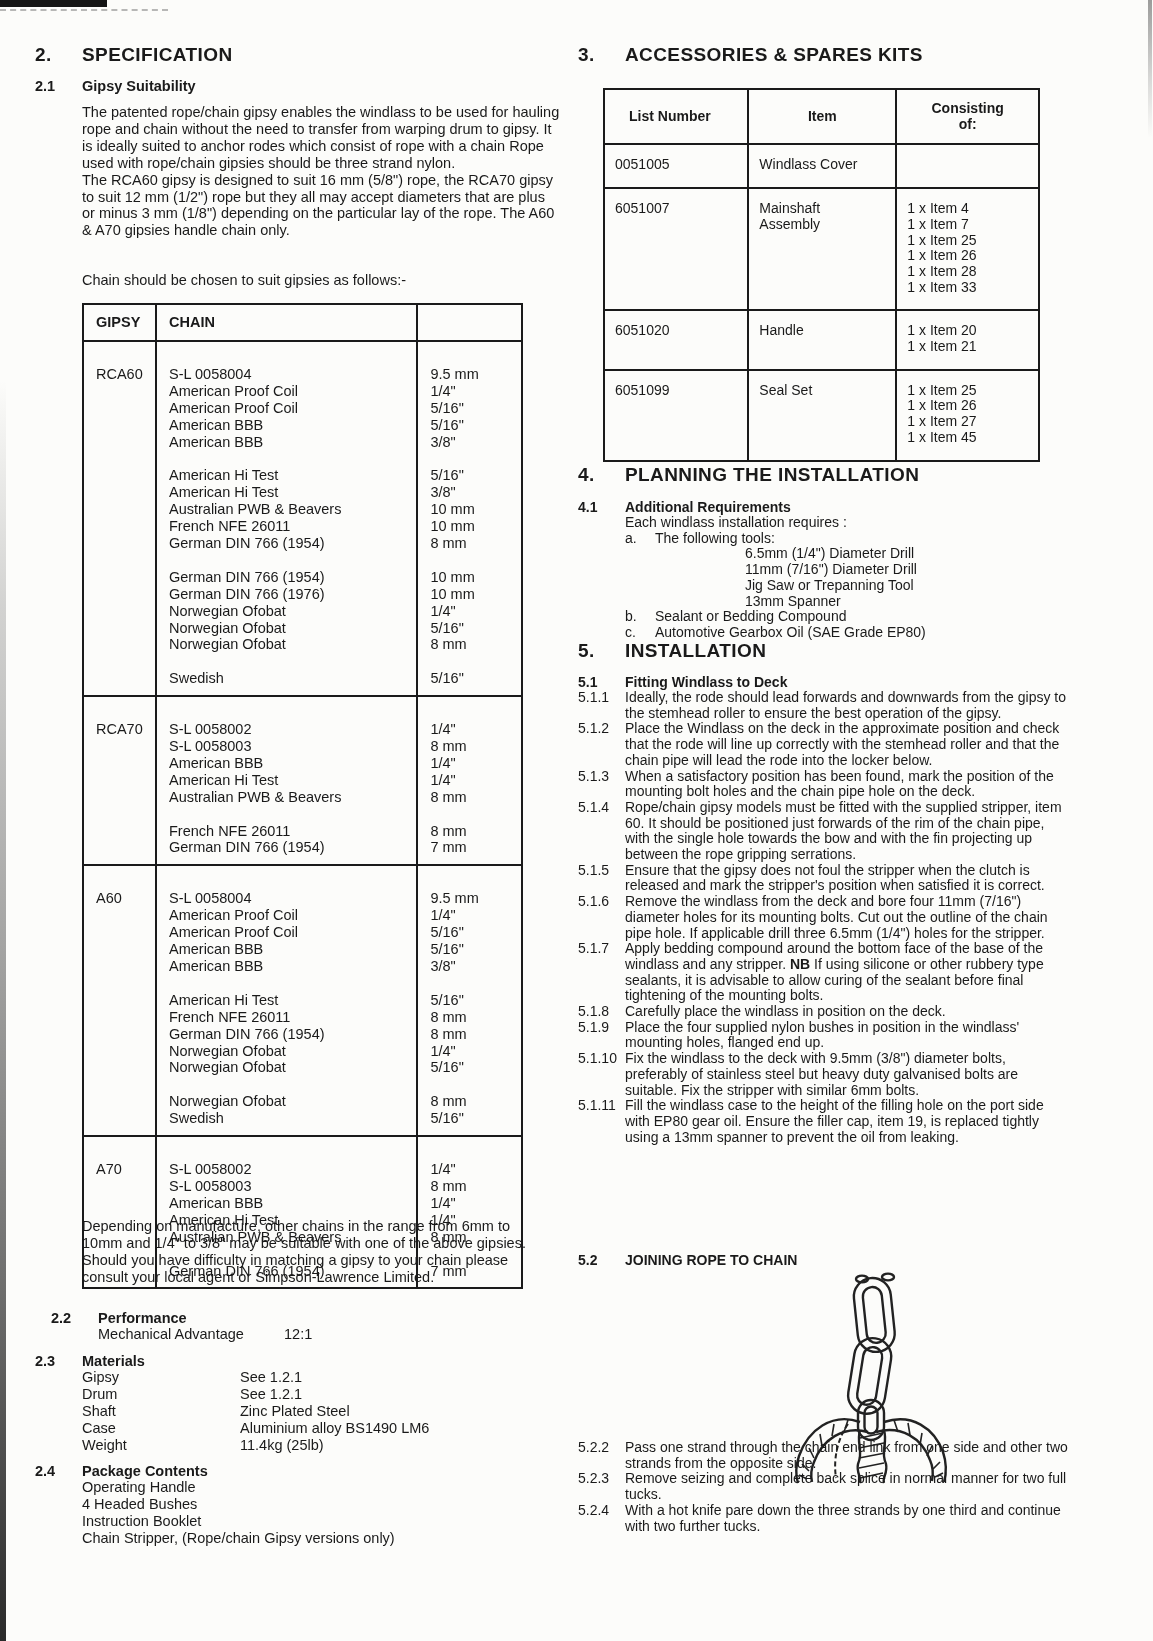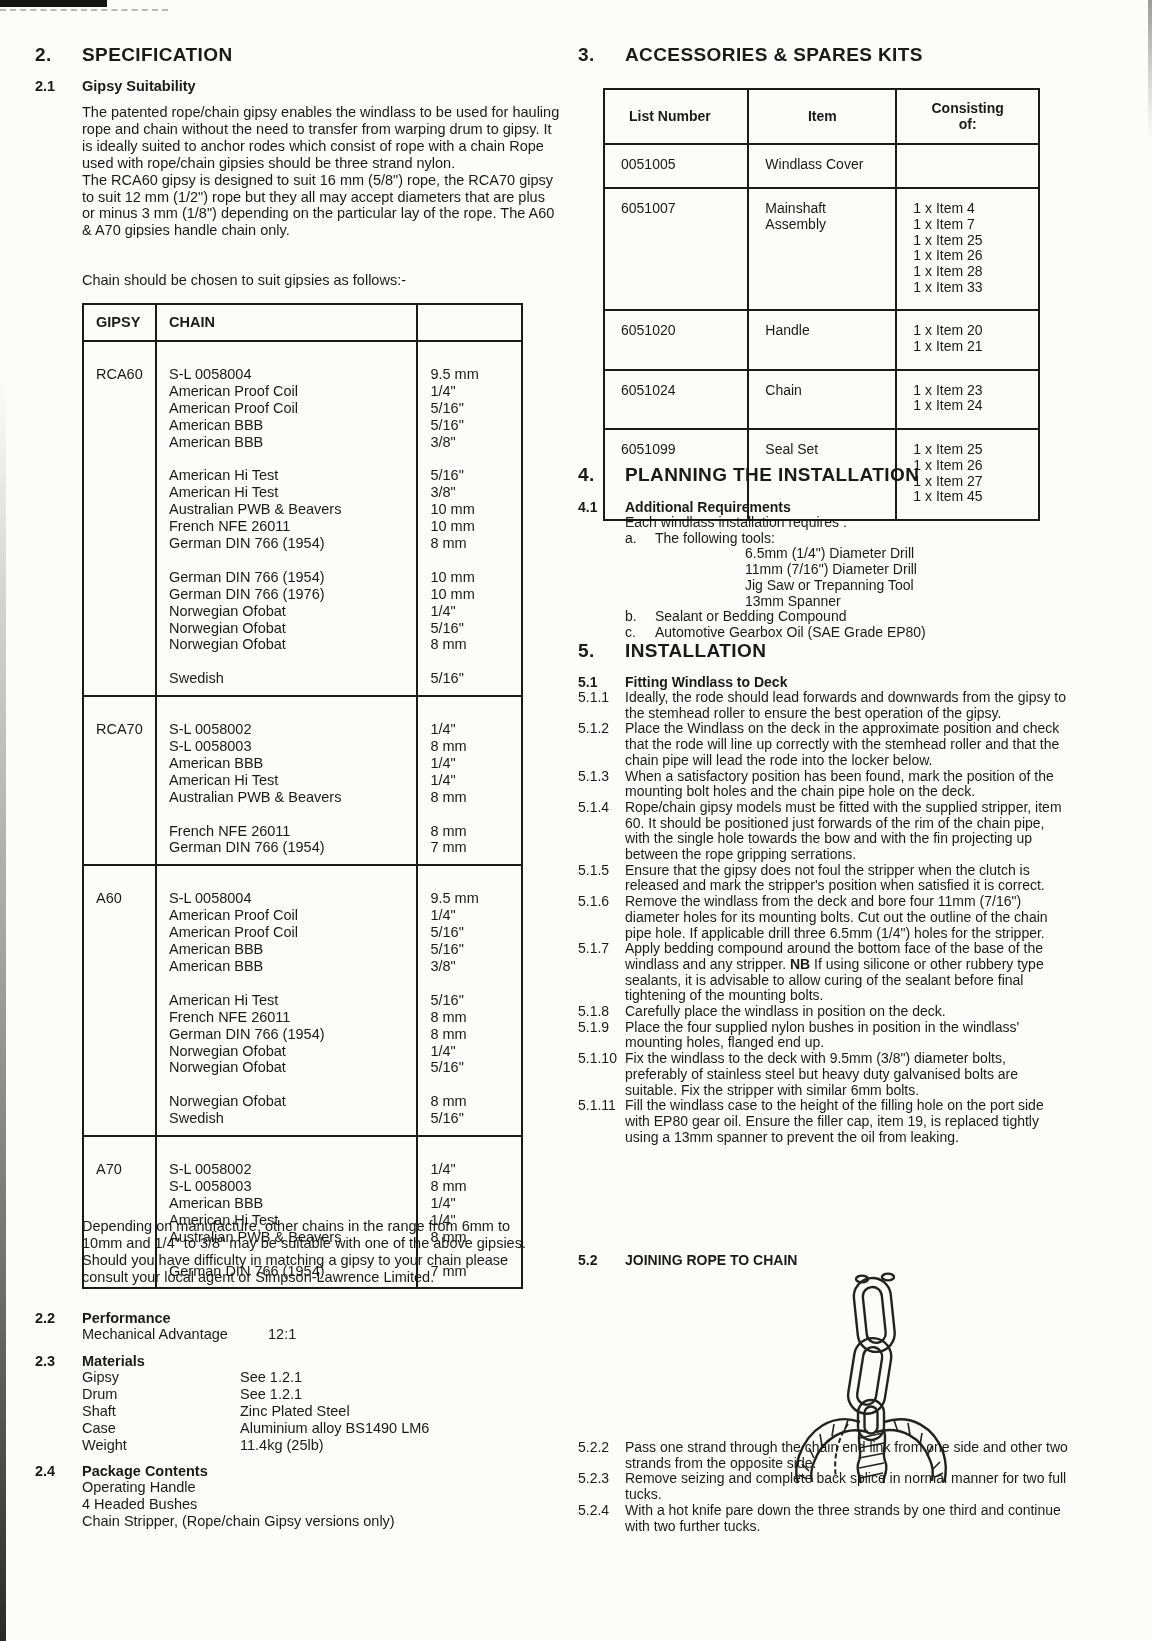--- a/index.html
+++ b/index.html
@@ -40,21 +40,21 @@
   #gipsy-table .c3{border-left:2px solid #1a1a1a;}
   #gipsy-table col.g1{width:73px;}#gipsy-table col.g2{width:263px;}#gipsy-table col.g3{width:105px;}
   #gipsy-table tbody{border-top:2px solid #1a1a1a;}
   #gipsy-table td{padding:0 12px;vertical-align:top;}
   #gipsy-table tbody tr:first-child td{padding-top:24px;}
   #gipsy-table tbody tr:last-child td{padding-bottom:8px;}
   
   #acc-table{width:437px;border:2px solid #1a1a1a;font-size:14px;line-height:15.7px;}
   #acc-table th{font-weight:700;padding:11px 24px;border:2px solid #1a1a1a;}
   #acc-table th.al{text-align:left;}
-  #acc-table td{border:2px solid #1a1a1a;padding:12px 10px 14px 16px;vertical-align:top;margin-top:48px;}
+  #acc-table td{border:2px solid #1a1a1a;padding:12px 10px 14px 10px;vertical-align:top;margin-top:48px;}
   #acc-table col.a1{width:145px;}#acc-table col.a2{width:149px;}#acc-table col.a3{width:143px;}
   
   .kv-row{display:flex;}
   .kv-label{width:158px;flex-shrink:0;}
   .perf .kv-label{width:186px;}
   
   .abc-item{display:flex;}
   .abc-label{width:30px;flex-shrink:0;}
   .tool-list{margin-left:90px;}
   .num-item{display:flex;}
@@ -305,21 +305,21 @@
           <tr>
             <td class="c2">German DIN 766 (1954)</td>
             <td class="c3">7 mm</td>
           </tr>
         </tbody>
       </table>
   </div>
 
   <div class="abs body-l indent-l" style="top:1178px;width:470px;">Depending on manufacture, other chains in the range from 6mm to 10mm and 1/4" to 3/8" may be suitable with one of the above gipsies. Should you have difficulty in matching a gipsy to your chain please consult your local agent or Simpson-Lawrence Limited.</div>
 
-  <div class="abs" style="top:1270px;">
+  <div class="abs" style="top:1270px;margin-left:16px;">
     <div class="sub-head">
       <span class="sub-num">2.2</span>
       <span>Performance</span>
     </div>
     <div class="body-l indent-l perf" id="performance-rows">
         <div class="kv-row">
           <span class="kv-label">Mechanical Advantage</span>
           <span class="kv-value">12:1</span>
         </div>
       </div>
@@ -355,20 +355,21 @@
   </div>
 
   <div class="abs" style="top:1423px;">
     <div class="sub-head">
       <span class="sub-num">2.4</span>
       <span>Package Contents</span>
     </div>
     <div class="body-l indent-l" id="package-lines">
         <div>Operating Handle</div>
         <div>4 Headed Bushes</div>
+        <div>Instruction Booklet</div>
         <div>Chain Stripper, (Rope/chain Gipsy versions only)</div>
       </div>
   </div>
 </div>
 
 <div id="right-col" class="col">
 
   <div class="abs sec-head" style="top:4px;">
     <span class="sec-num">3.</span>
     <span>ACCESSORIES &amp; SPARES KITS</span>
@@ -405,26 +406,20 @@
 1 x Item 28
 1 x Item 33</td>
           </tr>
           <tr>
             <td>6051020</td>
             <td class="pre">Handle</td>
             <td class="pre">1 x Item 20
 1 x Item 21</td>
           </tr>
           <tr>
-            <td>6051024</td>
-            <td class="pre">Chain</td>
-            <td class="pre">1 x Item 23
-1 x Item 24</td>
-          </tr>
-          <tr>
             <td>6051099</td>
             <td class="pre">Seal Set</td>
             <td class="pre">1 x Item 25
 1 x Item 26
 1 x Item 27
 1 x Item 45</td>
           </tr>
         </tbody>
     </table>
   </div>

